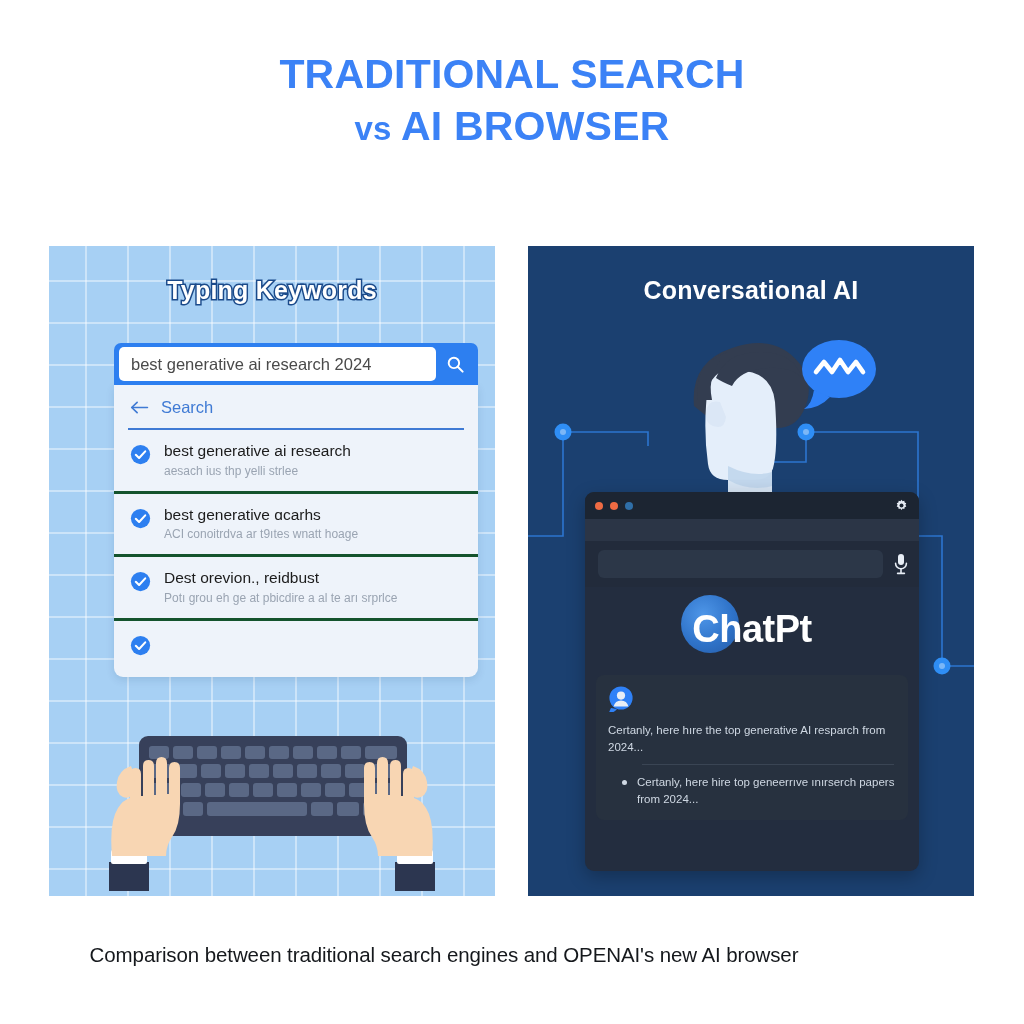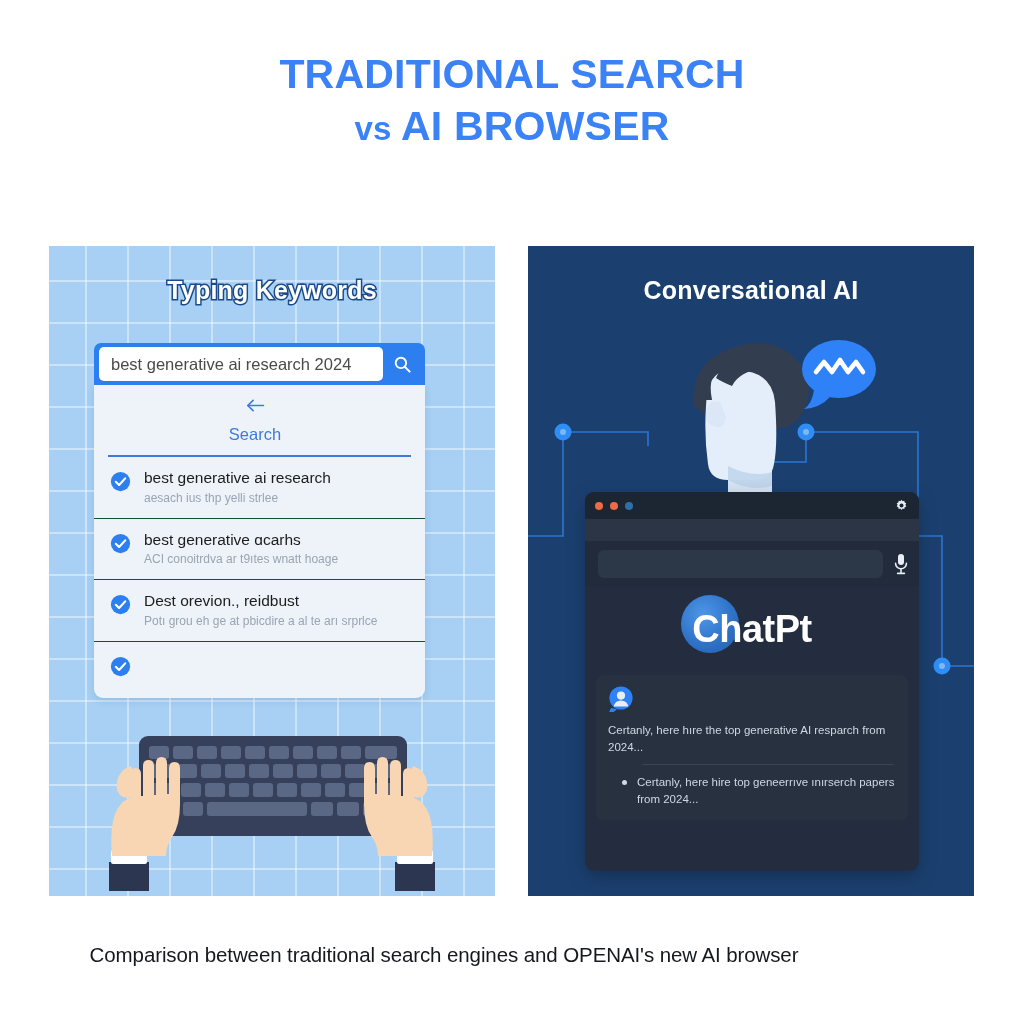--- a/index.html
+++ b/index.html
@@ -75,22 +75,22 @@
   .panel-heading-left {
     color: #ffffff;
     -webkit-text-stroke: 3px #1b4a8a;
     paint-order: stroke fill;
   }
   .panel-heading-right { color: #ffffff; }
 
   
   .search-widget {
     position: absolute;
-    left: 45px; top: 97px;
-    width: 331px;
+    left: 65px; top: 97px;
+    width: 364px;
   }
   .search-bar {
     position: relative;
     height: 42px;
     background: #2d7ff0;
     border-radius: 7px 7px 0 0;
     display: flex;
     align-items: center;
     padding: 0 4px 0 5px;
   }
@@ -119,38 +119,37 @@
     background: #eef3fa;
     border-radius: 0 0 9px 9px;
     padding: 0 0 10px 0;
     box-shadow: 0 3px 8px rgba(20,50,90,0.12);
   }
   .suggest-head {
     display: flex;
     align-items: center;
     gap: 12px;
     padding: 13px 25px 11px 16px;
-    flex-direction: column;
   }
   .back-arrow { width: 19px; height: 15px; display:block; flex:none; }
   .suggest-head-label {
     font-size: 16.5px;
     color: #3f7ad4;
   }
   .head-rule {
     height: 2px;
     background: #3f7ad4;
     margin: 0 14px 0 14px;
   }
   .suggest-row {
     display: flex;
     align-items: flex-start;
     gap: 13px;
     padding: 12px 16px 11px 16px;
-    border-bottom: 1px solid #14532d;
+    border-bottom: 3px solid #14532d;
   }
   .suggest-row:last-child { border-bottom: none; }
   .check-ic { width: 21px; height: 21px; flex: none; margin-top: 2px; display:block; }
   .suggest-texts { min-width: 0; }
   .suggest-title {
     font-size: 15.5px;
     color: #1c1c1c;
     line-height: 1.22;
     white-space: nowrap;
   }

